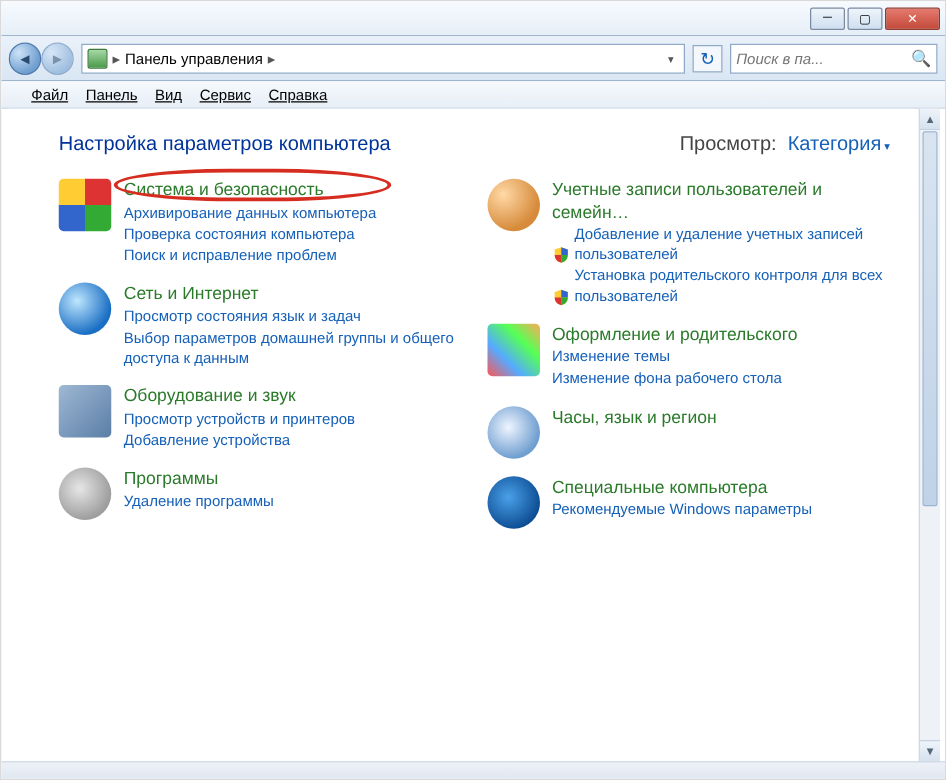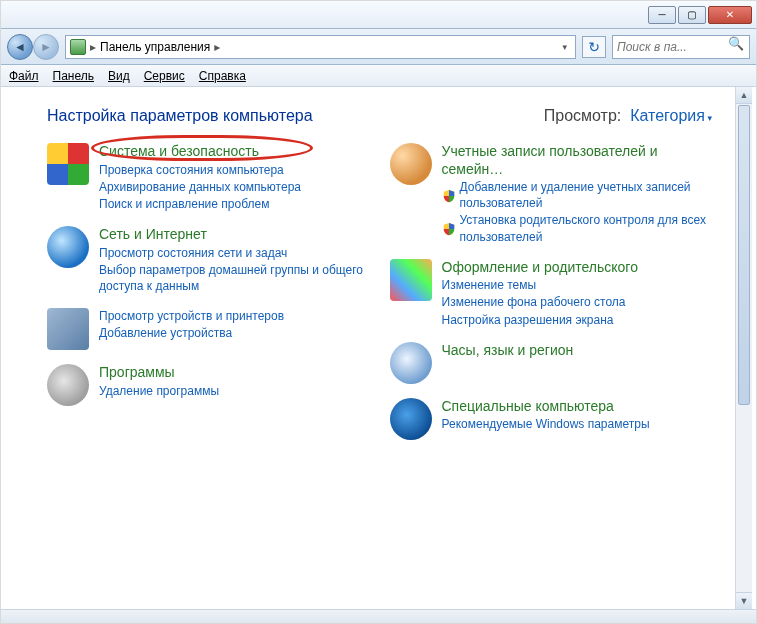--- a/index.html
+++ b/index.html
@@ -12,45 +12,45 @@
 
 
 .navbar { height: 36px; background: linear-gradient(#eaf1f9,#d9e6f3); border-bottom: 1px solid #9fb6cf; display: flex; align-items: center; padding: 0 6px; gap: 6px; }
 .navbtns { display: flex; gap: 0; }
 .navcircle { width: 26px; height: 26px; border-radius: 50%; background: radial-gradient(circle at 30% 30%, #cde3f8, #6f9ed0 70%); border: 1px solid #4f7aab; display: flex; align-items: center; justify-content: center; color: #2c4b6e; font-size: 12px; cursor: pointer; }
 .addressbar { flex: 1; height: 24px; background: #fff; border: 1px solid #8fa9c6; display: flex; align-items: center; padding: 0 4px; gap: 4px; font-size: 12px; }
 .addr-icon { width: 16px; height: 16px; background: linear-gradient(#a6d9a6,#4a9a4a); border: 1px solid #3c7a3c; border-radius: 2px; }
 .addr-sep { color: #555; }
 .addr-drop { margin-left: auto; color: #555; font-size: 9px; padding: 0 4px; cursor: pointer; }
 .refreshbtn { width: 24px; height: 22px; border: 1px solid #8fa9c6; background: #f4f8fc; display: flex; align-items: center; justify-content: center; color: #1560b8; font-size: 14px; cursor: pointer; }
-.searchbox { width: 138px; height: 24px; background: #fff; border: 1px solid #8fa9c6; display: flex; padding: 0 4px; font-size: 12px; }
+.searchbox { width: 166px; height: 24px; background: #fff; border: 1px solid #8fa9c6; display: flex; align-items: center; padding: 0 4px; font-size: 12px; }
 .searchbox input { border: none; outline: none; width: 100%; font-size: 12px; font-style: italic; color: #888; }
 .searchbox .mag { color: #1560b8; font-size: 13px; margin-left: 2px; }
 
 
-.menubar { height: 22px; background: linear-gradient(#f6f9fd,#e7eef6); border-bottom: 1px solid #c7d4e3; display: flex; align-items: center; padding: 0 8px; gap: 14px; font-size: 12px; }
+.menubar { height: 22px; background: linear-gradient(#f6f9fd,#e7eef6); border-bottom: 1px solid #c7d4e3; display: flex; align-items: center; padding: 0 24px; gap: 14px; font-size: 12px; }
 .menubar span { cursor: pointer; }
 .menubar span u { text-decoration: underline; }
 
 
 .content { position: absolute; top: 86px; bottom: 14px; left: 6px; right: 24px; background: #fff; overflow: hidden; padding: 20px 10px 10px 40px; }
 .heading-row { display: flex; align-items: center; justify-content: space-between; margin-bottom: 18px; padding-right: 10px; }
 .heading { color: #003399; font-size: 16px; font-weight: 400; }
 .viewby { font-size: 16px; color: #444; }
 .viewby .cat { color: #1560b8; cursor: pointer; }
 .viewby .cat::after { content: " ▾"; font-size: 9px; }
 
 .cols { display: flex; gap: 10px; }
 .col { flex: 1; display: flex; flex-direction: column; gap: 14px; }
 .category { display: flex; gap: 10px; }
 .cat-icon { width: 42px; height: 42px; flex-shrink: 0; display: flex; align-items: center; justify-content: center; border-radius: 6px; }
 .cat-body { display: flex; flex-direction: column; gap: 1px; font-size: 12px; }
 .cat-title { color: #2a7a2a; font-size: 14px; cursor: pointer; line-height: 1.25; }
 .cat-link { color: #1560b8; cursor: pointer; line-height: 1.35; }
-.shield-row { display: flex; align-items: center; gap: 4px; }
+.shield-row { display: flex; align-items: flex-end; gap: 4px; }
 .mini-shield { width: 14px; height: 14px; flex-shrink: 0; margin-top: 1px; }
 
 
 .highlight { position: absolute; border: 3px solid #d62d20; border-radius: 50% / 60%; pointer-events: none; }
 
 
 .scrolltrack { position: absolute; right: 4px; top: 86px; bottom: 14px; width: 17px; background: #eef2f6; border-left: 1px solid #d0d8e2; }
 .scrollthumb { position: absolute; left: 2px; right: 2px; top: 18px; height: 300px; background: linear-gradient(#d9e4f0,#bfd2e7); border: 1px solid #9cb4d1; border-radius: 2px; }
 .scrollbtn { position: absolute; left: 0; right: 0; height: 17px; background: linear-gradient(#eef3f9,#d6e2ef); display: flex; align-items: center; justify-content: center; font-size: 9px; color: #567; cursor: pointer; }
 .scrollbtn.up { top: 0; border-bottom: 1px solid #c4d2e3; }
@@ -113,36 +113,37 @@
       &nbsp;<span class="cat">Категория</span>
     </div>
   </div>
 
   <div class="cols">
     <div class="col" id="left-col">
         <div class="category">
           <div class="cat-icon ic-shield"></div>
           <div class="cat-body">
             <div class="cat-title">Система и безопасность</div>
+            <div class="cat-link">Архивирование данных компьютера</div>
             <div class="cat-link">Проверка состояния компьютера</div>
-            <div class="cat-link">Архивирование данных компьютера</div>
             <div class="cat-link">Поиск и исправление проблем</div>
           </div>
         </div>
         <div class="category">
           <div class="cat-icon ic-net"></div>
           <div class="cat-body">
             <div class="cat-title">Сеть и Интернет</div>
-            <div class="cat-link">Просмотр состояния сети и задач</div>
+            <div class="cat-link">Просмотр состояния язык и задач</div>
             <div class="cat-link">Выбор параметров домашней группы и общего доступа к данным</div>
           </div>
         </div>
         <div class="category">
           <div class="cat-icon ic-hw"></div>
           <div class="cat-body">
+            <div class="cat-title">Оборудование и звук</div>
             <div class="cat-link">Просмотр устройств и принтеров</div>
             <div class="cat-link">Добавление устройства</div>
           </div>
         </div>
         <div class="category">
           <div class="cat-icon ic-prog"></div>
           <div class="cat-body">
             <div class="cat-title">Программы</div>
             <div class="cat-link">Удаление программы</div>
           </div>
@@ -172,21 +173,20 @@
               <div class="cat-link">Установка родительского контроля для всех пользователей</div>
             </div>
           </div>
         </div>
         <div class="category">
           <div class="cat-icon ic-pers"></div>
           <div class="cat-body">
             <div class="cat-title">Оформление и родительского</div>
             <div class="cat-link">Изменение темы</div>
             <div class="cat-link">Изменение фона рабочего стола</div>
-            <div class="cat-link">Настройка разрешения экрана</div>
           </div>
         </div>
         <div class="category">
           <div class="cat-icon ic-clock"></div>
           <div class="cat-body">
             <div class="cat-title">Часы, язык и регион</div>
           </div>
         </div>
         <div class="category">
           <div class="cat-icon ic-ease"></div>

